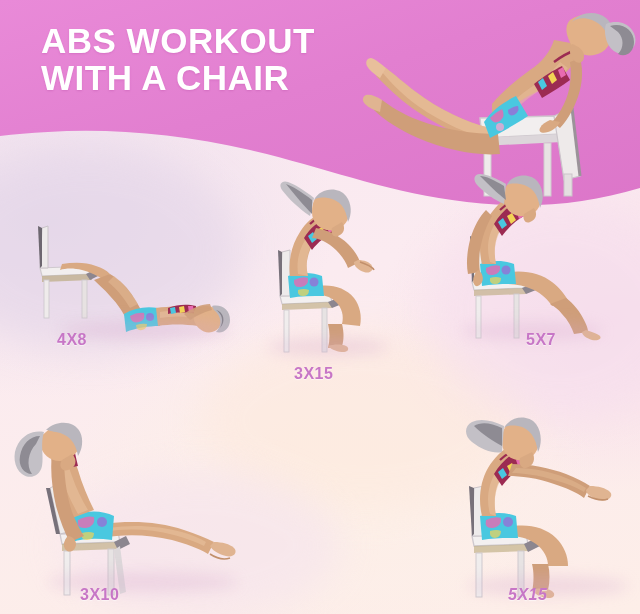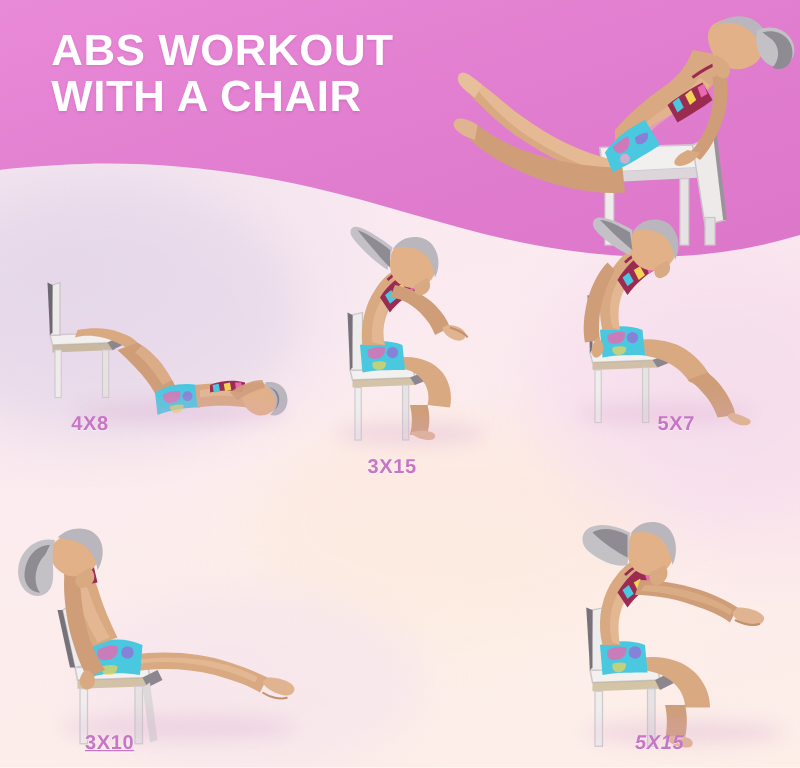--- a/index.html
+++ b/index.html
@@ -54,21 +54,21 @@
     position: absolute;
     color: #c776c6;
     font-size: 16px;
     font-weight: 700;
     letter-spacing: 0.5px;
     text-shadow: 0 1px 1px rgba(255,255,255,.6);
   }
   .rep-1 { left: 57px;  top: 331px; }
   .rep-2 { left: 284px; top: 365px; margin-left: 10px; }
   .rep-3 { left: 492px; top: 331px; margin-left: 34px; }
-  .rep-4 { left: 68px;  top: 586px; text-decoration: underline; }
+  .rep-4 { left: 80px;  top: 586px; }
   .rep-5 { left: 508px; top: 586px; font-style: italic; }
 
   
   .figure {
     position: absolute;
   }
   .fig-top-right { left: 358px; top: 0px;   width: 282px; height: 196px; }
   .fig-mid-left  { left: 18px;  top: 222px; width: 210px; height: 120px; }
   .fig-mid-ctr   { left: 254px; top: 176px; width: 150px; height: 178px; }
   .fig-mid-right { left: 452px; top: 172px; width: 160px; height: 172px; }

